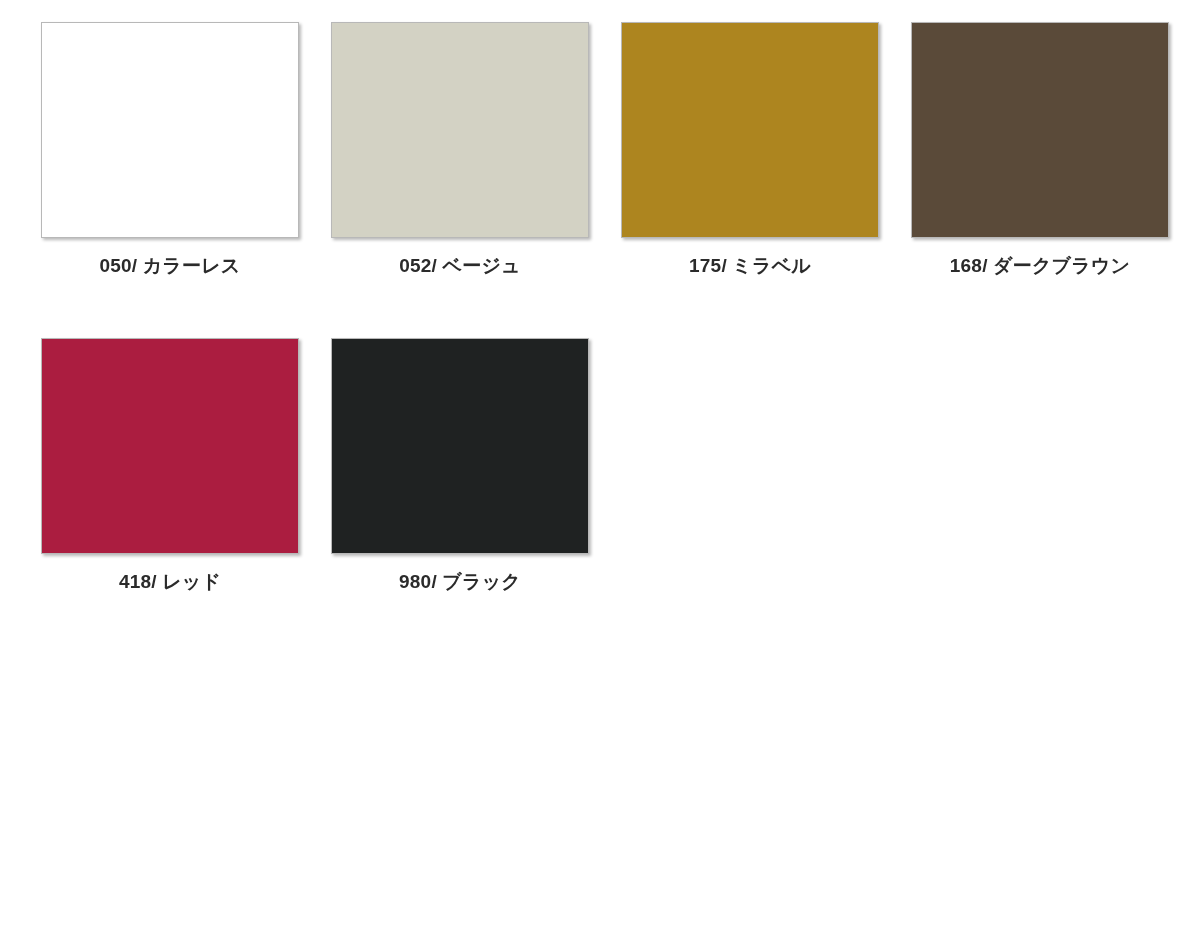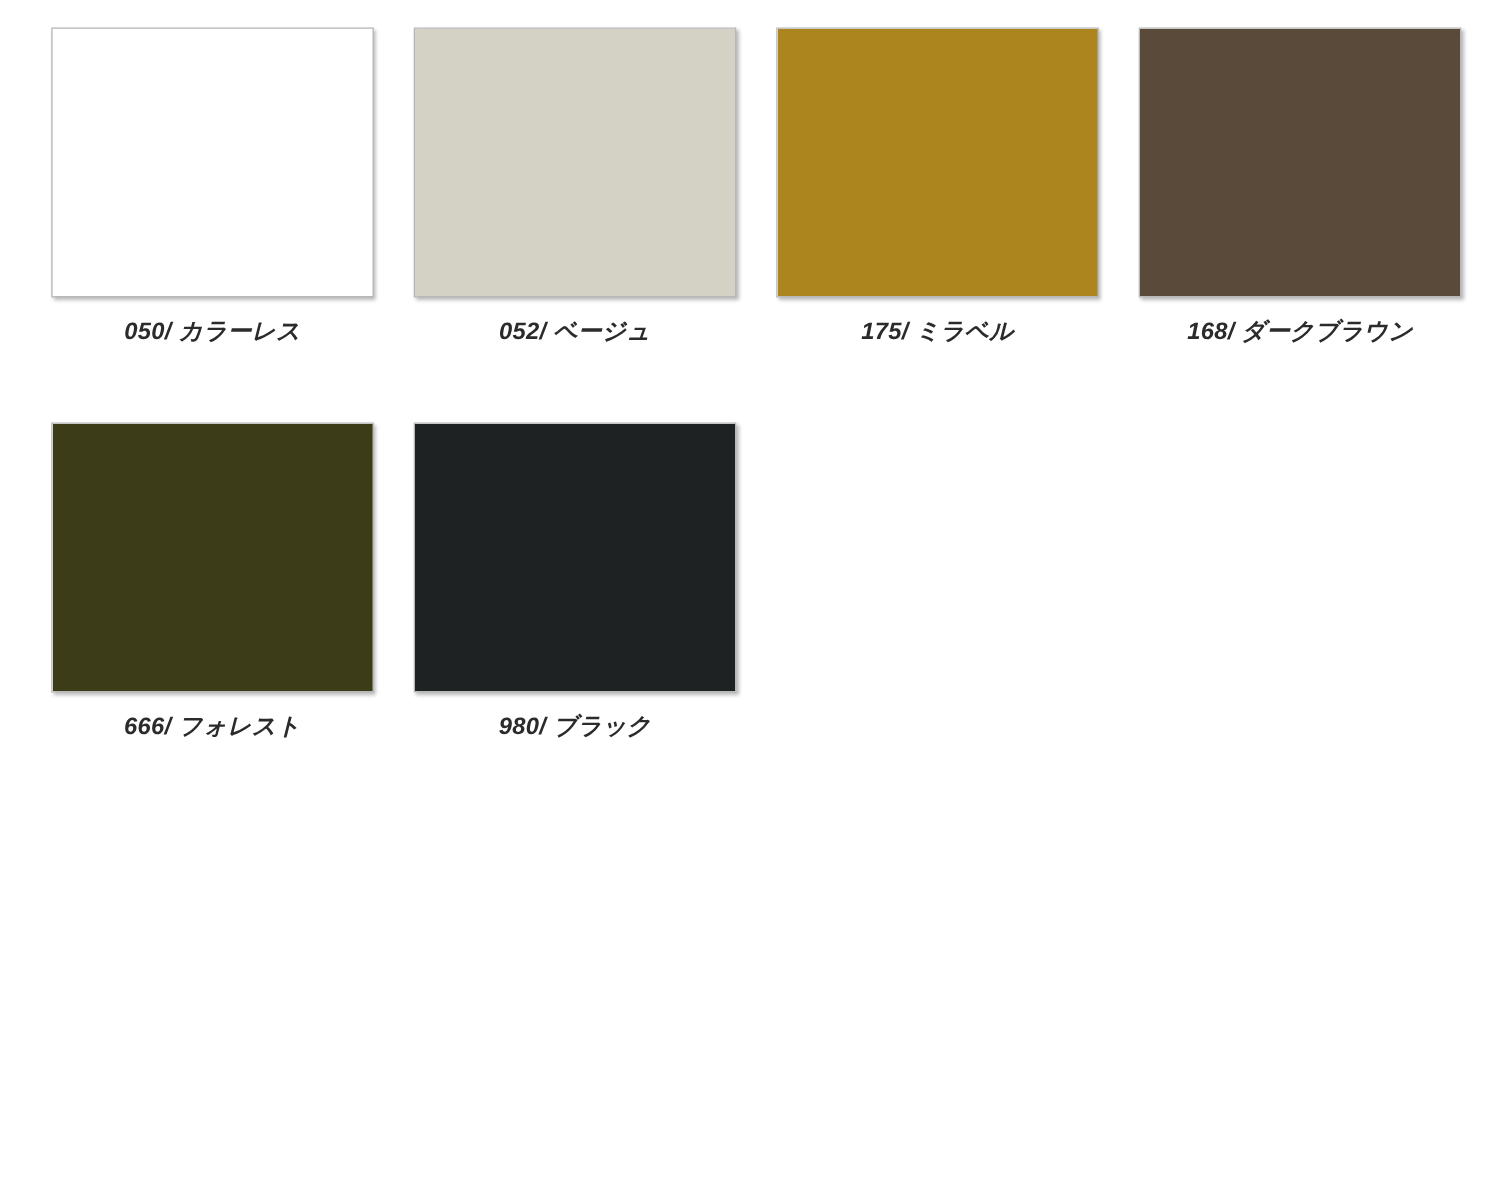--- a/index.html
+++ b/index.html
@@ -23,21 +23,20 @@
     align-content: start;
     padding: 22px 0 0 41px;
     box-sizing: border-box;
   }
 
   .swatch-cell {
     width: 258px;
     display: flex;
     flex-direction: column;
     align-items: center;
-    font-style: italic;
   }
 
   .swatch-chip {
     width: 258px;
     height: 216px;
     box-sizing: border-box;
     border: 1px solid #b8b8b8;
     box-shadow: 2px 2px 3px rgba(0, 0, 0, 0.28);
     background-clip: padding-box;
   }
@@ -67,20 +66,20 @@
     </div>
     <div class="swatch-cell">
       <div class="swatch-chip" style="background-color: rgb(173, 133, 31);"></div>
       <div class="swatch-label">175/ ミラベル</div>
     </div>
     <div class="swatch-cell">
       <div class="swatch-chip" style="background-color: rgb(90, 74, 57);"></div>
       <div class="swatch-label">168/ ダークブラウン</div>
     </div>
     <div class="swatch-cell">
-      <div class="swatch-chip" style="background-color: rgb(60, 61, 24);"></div>
-      <div class="swatch-label">666/ フォレスト</div>
+      <div class="swatch-chip" style="background-color: rgb(171, 29, 64);"></div>
+      <div class="swatch-label">418/ レッド</div>
     </div>
     <div class="swatch-cell">
       <div class="swatch-chip" style="background-color: rgb(31, 34, 34);"></div>
       <div class="swatch-label">980/ ブラック</div>
     </div>
   </main>
 
 </body></html>

